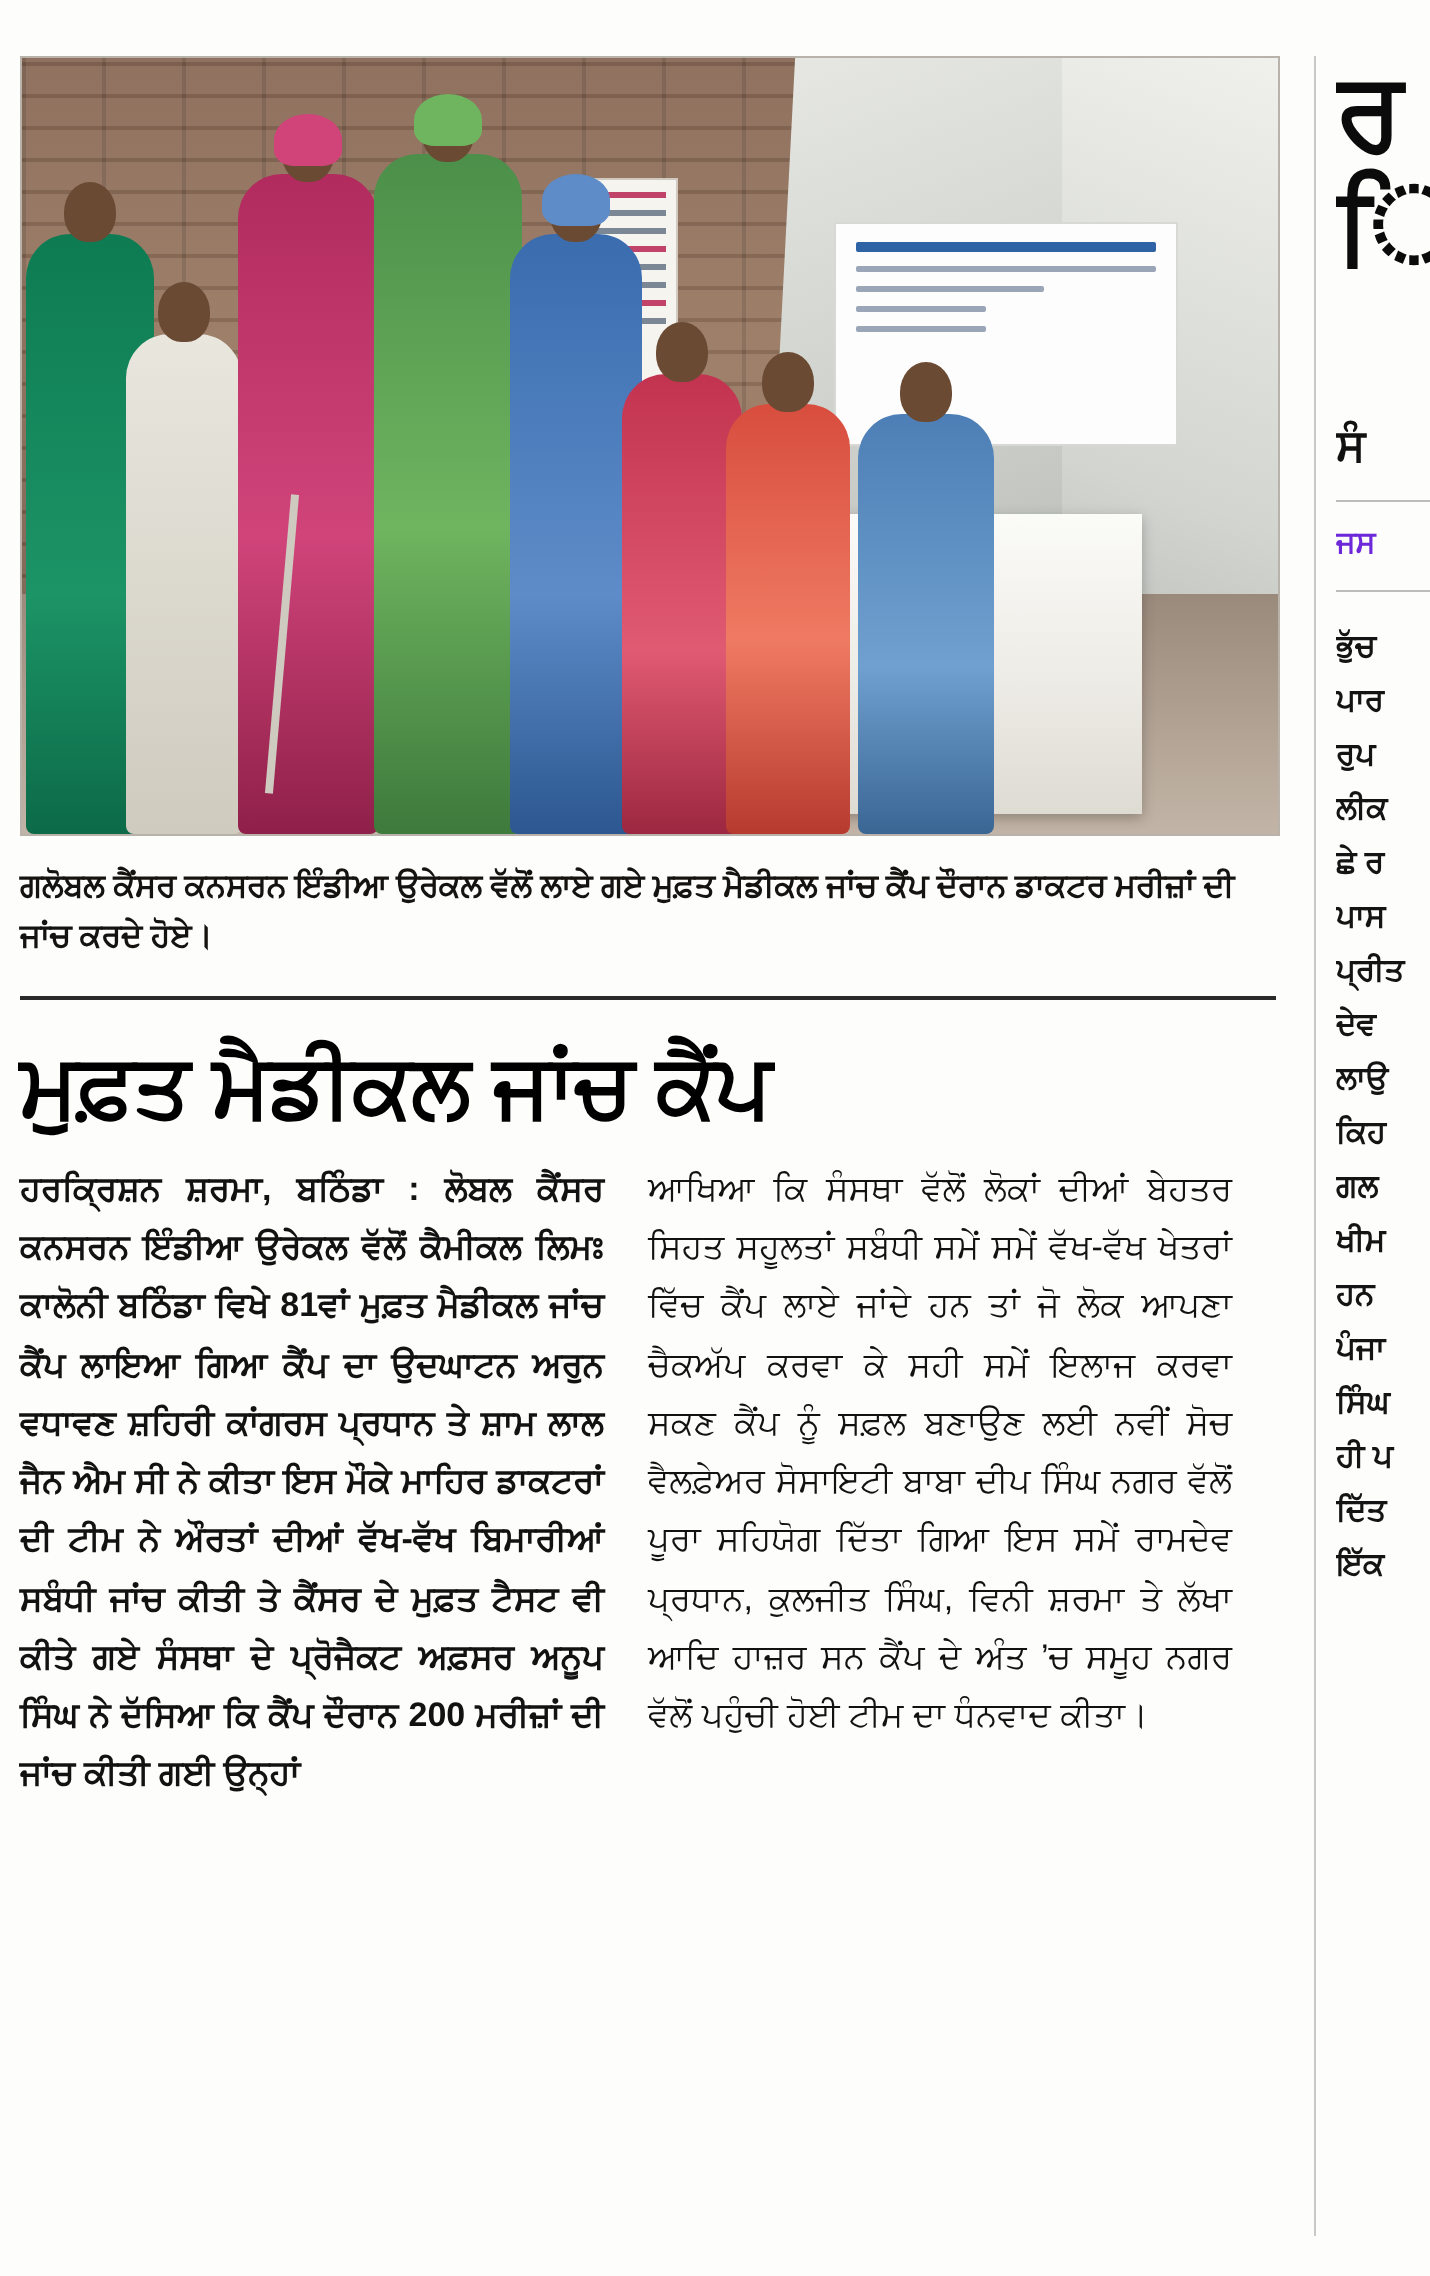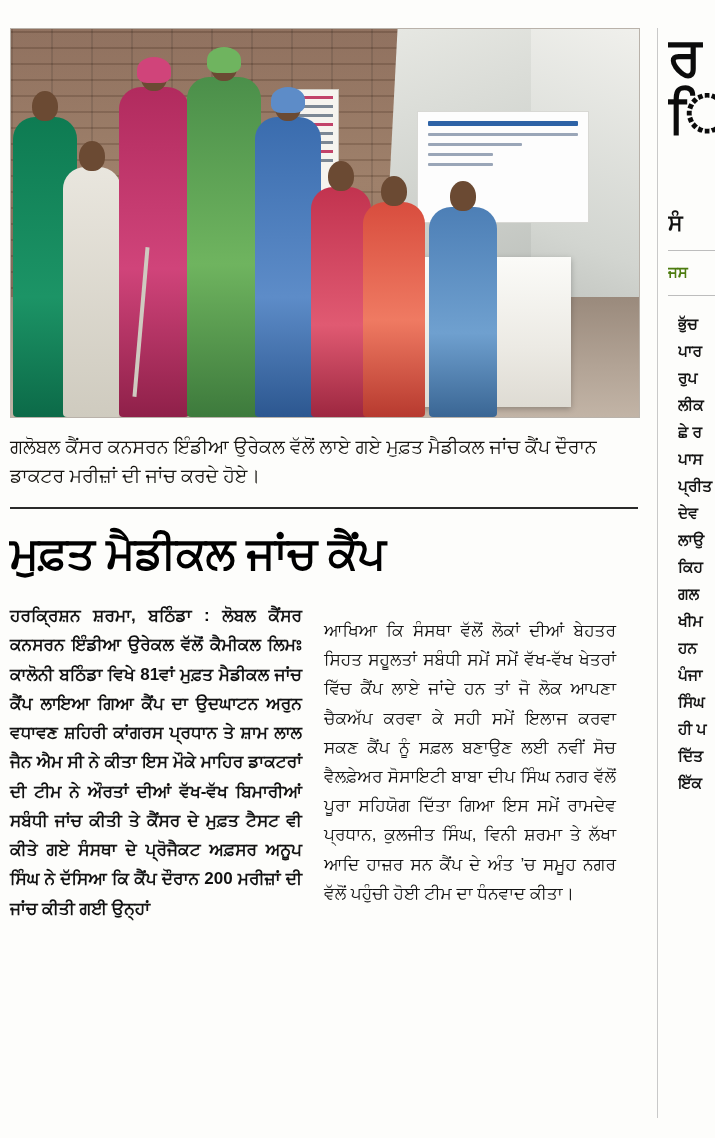--- a/index.html
+++ b/index.html
@@ -158,22 +158,22 @@
     width: 4px; height: 150px;
     background: #cfcac0;
     transform: rotate(5deg);
   }
 
   
   .caption {
     margin-top: 14px;
     width: 620px;
     font-family: "Liberation Sans", sans-serif;
-    font-size: 19px;
-    font-weight: normal;
+    font-size: 16px;
+    font-weight: bold;
     line-height: 1.55;
     color: #15130f;
     letter-spacing: -0.1px;
   }
 
   .hr-strong {
     margin-top: 16px;
     width: 628px;
     height: 2px;
     background: #2a2a2a;
@@ -186,25 +186,24 @@
     font-size: 44px;
     line-height: 1.28;
     font-weight: bold;
     color: #000000;
     letter-spacing: -0.5px;
   }
   .headline .l2 { display: block; }
 
   
   .body-wrap {
-    margin-top: 20px;
+    margin-top: 8px;
     display: flex;
     gap: 22px;
     width: 628px;
-    align-items: center;
   }
   .body-col {
     width: 292px;
     font-size: 17px;
     line-height: 1.72;
     color: #121212;
     font-weight: bold;
     text-align: justify;
   }
   .body-col.c2 { font-weight: normal; }
@@ -230,41 +229,41 @@
   .right-rule {
     margin-top: 10px;
     width: 47px;
     height: 1px;
     background: #bdbdbd;
   }
   .right-byline {
     margin-top: 12px;
     font-size: 15px;
     font-weight: bold;
-    color: #4d7c0f;
+    color: #6d28d9;
     height: 22px;
     overflow: hidden;
   }
   .right-rule2 {
     margin-top: 10px;
     width: 47px;
     height: 1px;
     background: #bdbdbd;
   }
   .right-body {
     margin-top: 14px;
     font-size: 15.5px;
     line-height: 1.75;
     font-weight: bold;
     color: #141414;
     width: 47px;
     overflow: hidden;
     white-space: nowrap;
   }
-  .right-body div { height: 27px; overflow: hidden; margin-left: 10px; }
+  .right-body div { height: 27px; overflow: hidden; }
 </style>
 </head>
 <body>
 
 <div class="page">
 
   <div class="main-col">
 
     <div class="photo">
       <div class="wall"></div>

